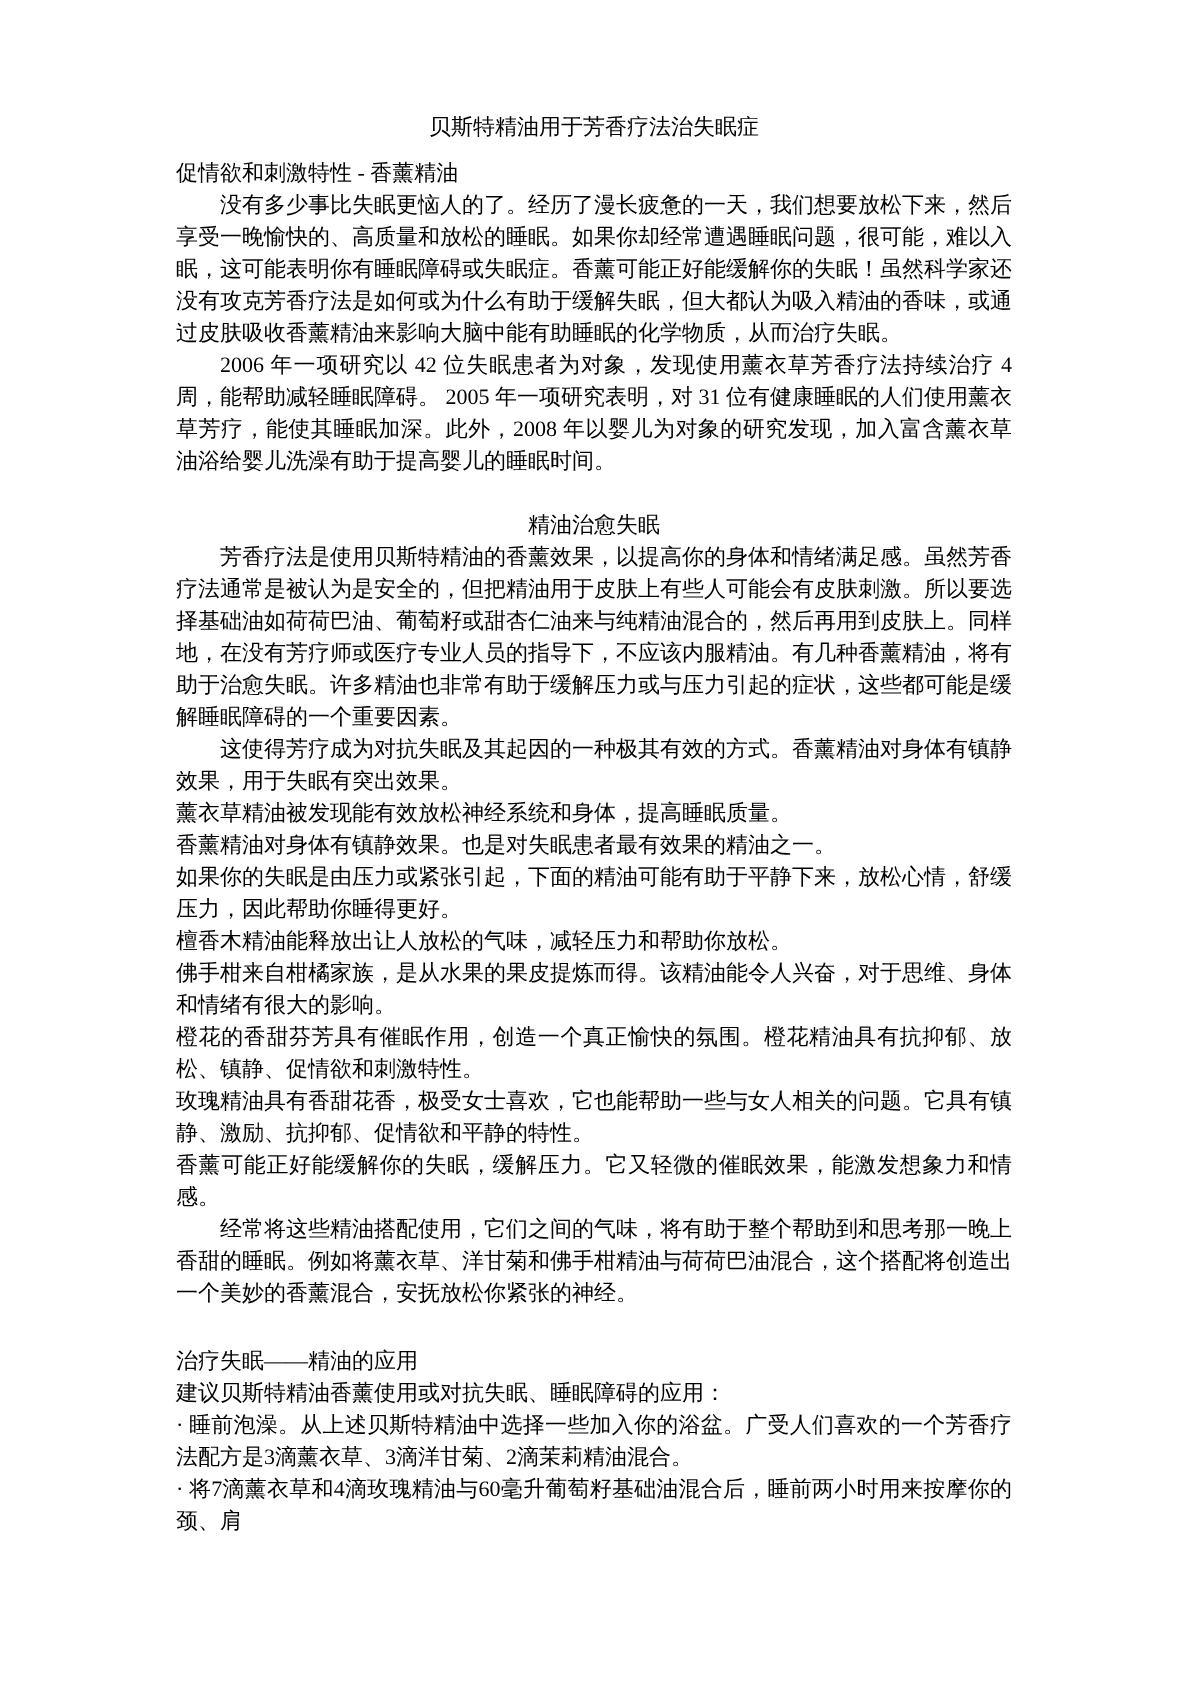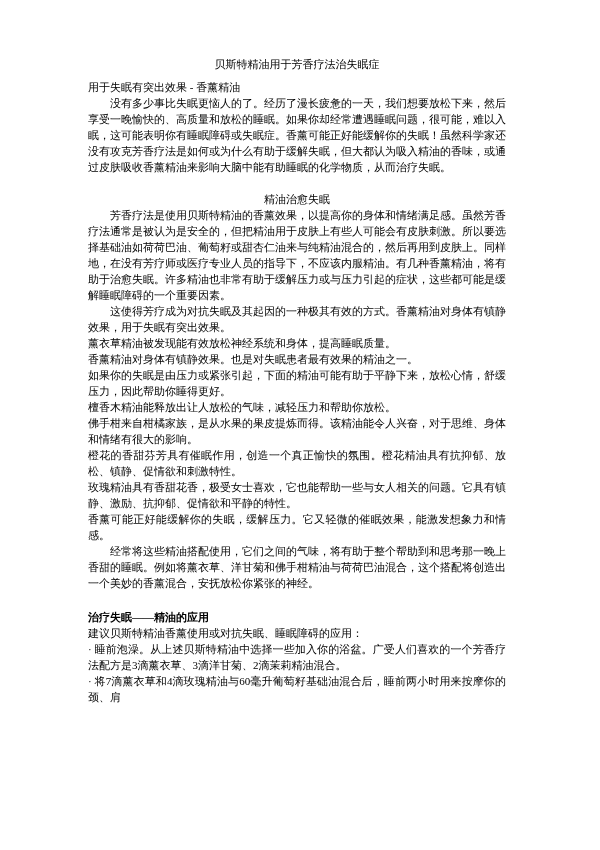--- a/index.html
+++ b/index.html
@@ -27,40 +27,40 @@
   }
   .heading {
     margin: 0;
   }
   .gap-before {
     margin-top: 16px;
     text-align: center;
   }
   .gap-before-lg {
     margin-top: 18px;
-    font-weight: bold;
   }
   .para-indent {
     margin: 0;
     text-indent: 22px;
     text-align: justify;
   }
   .para {
     margin: 0;
     text-align: justify;
   }
 </style>
 </head>
 <body>
 
 <div class="page">
   <div class="doc-title">贝斯特精油用于芳香疗法治失眠症</div>
 
-  <div class="heading">用于失眠有突出效果 - 香薰精油</div>
+  <div class="heading">促情欲和刺激特性 - 香薰精油</div>
   <div class="para-indent">没有多少事比失眠更恼人的了。经历了漫长疲惫的一天，我们想要放松下来，然后享受一晚愉快的、高质量和放松的睡眠。如果你却经常遭遇睡眠问题，很可能，难以入眠，这可能表明你有睡眠障碍或失眠症。香薰可能正好能缓解你的失眠！虽然科学家还没有攻克芳香疗法是如何或为什么有助于缓解失眠，但大都认为吸入精油的香味，或通过皮肤吸收香薰精油来影响大脑中能有助睡眠的化学物质，从而治疗失眠。</div>
+  <div class="para-indent">2006 年一项研究以 42 位失眠患者为对象，发现使用薰衣草芳香疗法持续治疗 4 周，能帮助减轻睡眠障碍。 2005 年一项研究表明，对 31 位有健康睡眠的人们使用薰衣草芳疗，能使其睡眠加深。此外，2008 年以婴儿为对象的研究发现，加入富含薰衣草油浴给婴儿洗澡有助于提高婴儿的睡眠时间。</div>
 
   <div class="heading gap-before">精油治愈失眠</div>
   <div class="para-indent">芳香疗法是使用贝斯特精油的香薰效果，以提高你的身体和情绪满足感。虽然芳香疗法通常是被认为是安全的，但把精油用于皮肤上有些人可能会有皮肤刺激。所以要选择基础油如荷荷巴油、葡萄籽或甜杏仁油来与纯精油混合的，然后再用到皮肤上。同样地，在没有芳疗师或医疗专业人员的指导下，不应该内服精油。有几种香薰精油，将有助于治愈失眠。许多精油也非常有助于缓解压力或与压力引起的症状，这些都可能是缓解睡眠障碍的一个重要因素。</div>
   <div class="para-indent">这使得芳疗成为对抗失眠及其起因的一种极其有效的方式。香薰精油对身体有镇静效果，用于失眠有突出效果。</div>
   <div class="para">薰衣草精油被发现能有效放松神经系统和身体，提高睡眠质量。</div>
   <div class="para">香薰精油对身体有镇静效果。也是对失眠患者最有效果的精油之一。</div>
   <div class="para">如果你的失眠是由压力或紧张引起，下面的精油可能有助于平静下来，放松心情，舒缓压力，因此帮助你睡得更好。</div>
   <div class="para">檀香木精油能释放出让人放松的气味，减轻压力和帮助你放松。</div>
   <div class="para">佛手柑来自柑橘家族，是从水果的果皮提炼而得。该精油能令人兴奋，对于思维、身体和情绪有很大的影响。</div>
   <div class="para">橙花的香甜芬芳具有催眠作用，创造一个真正愉快的氛围。橙花精油具有抗抑郁、放松、镇静、促情欲和刺激特性。</div>

